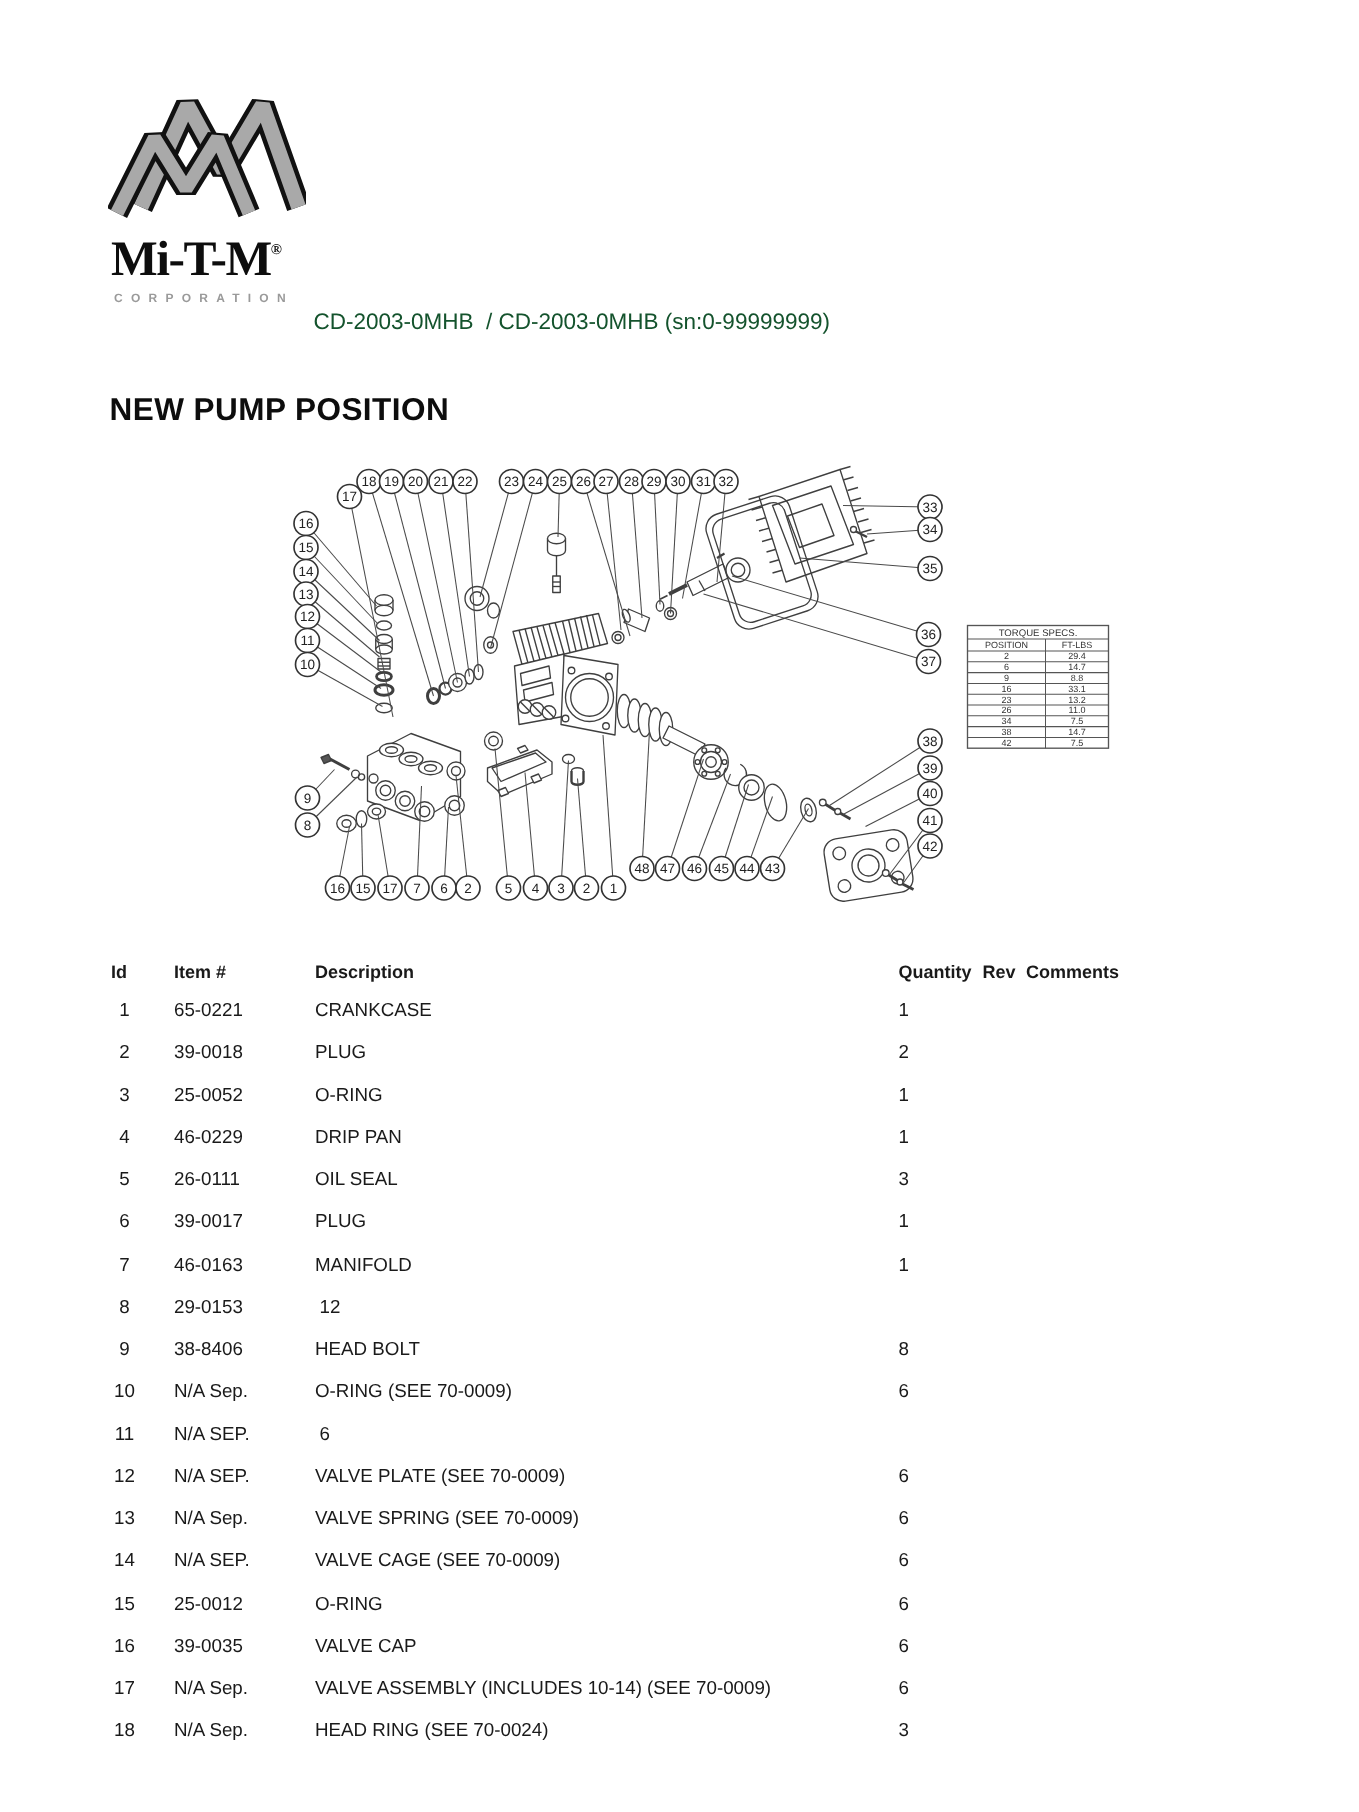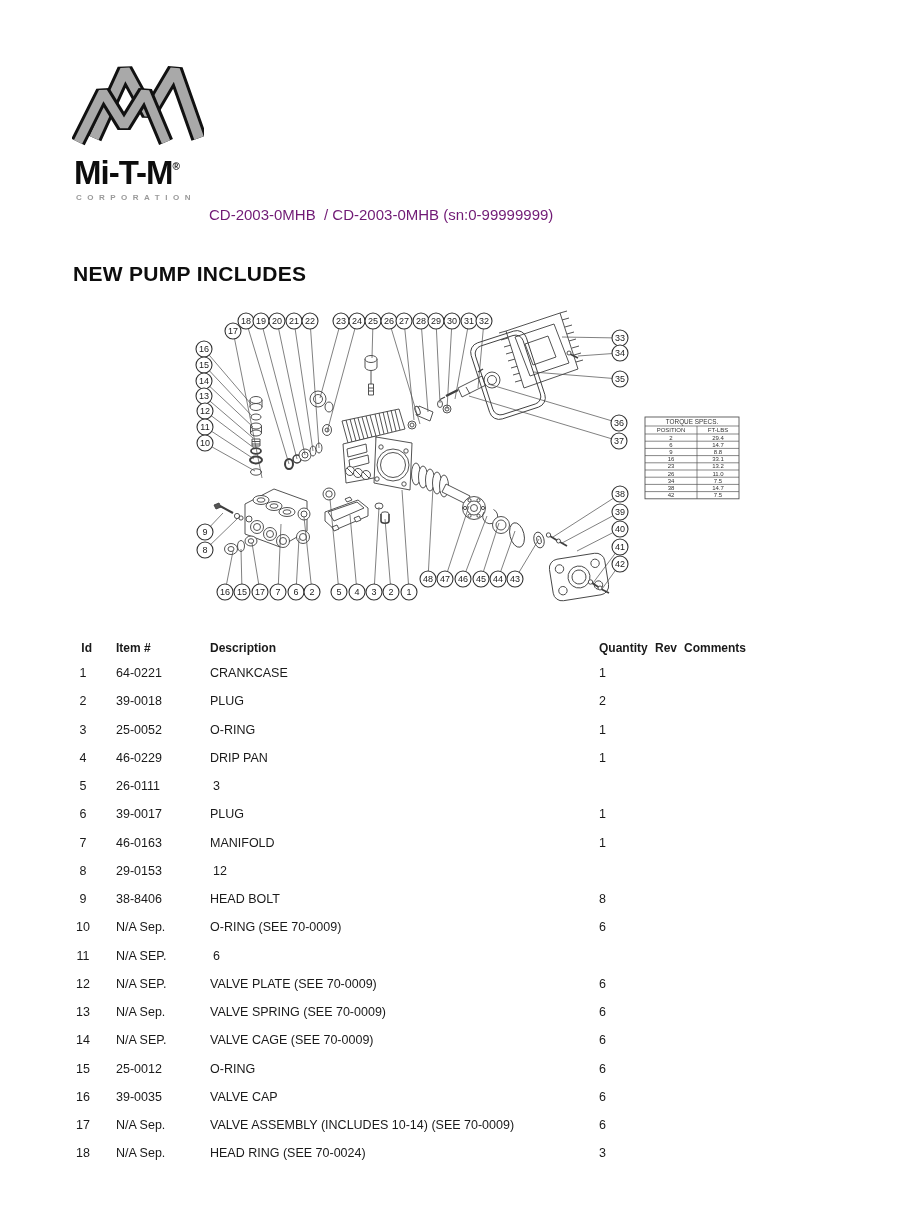--- a/index.html
+++ b/index.html
@@ -4,43 +4,43 @@
 <style>
   html,body{margin:0;padding:0;}
   body{
     width:906px;height:1208px;position:relative;background:#ffffff;
     font-family:"Liberation Sans", sans-serif;color:#1a1a1a;overflow:hidden;
   }
   .abs{position:absolute;}
 
   
   #logo{left:72px;top:54px;width:150px;}
-  #logo .brand{font-weight:bold;font-size:33px;letter-spacing:-1px;color:#0d0d0d;line-height:1;margin-top:2px;margin-left:2px;}
+  #logo .brand{font-weight:bold;font-size:33px;letter-spacing:-1px;color:#0d0d0d;line-height:1;margin-top:2px;margin-left:2px;font-family:Liberation Serif, serif;}
   #logo .brand sup{font-size:10px;letter-spacing:0;vertical-align:14px;}
   #logo .corp{font-size:8px;letter-spacing:5.5px;color:#9a9a9a;margin-top:4px;margin-left:4px;font-weight:bold;}
 
   
-  #model-line{left:209px;top:206px;font-size:15px;white-space:pre;color:#701a75;}
+  #model-line{left:209px;top:206px;font-size:15px;white-space:pre;color:#14532d;}
   #section-title{left:73px;top:262px;font-size:21px;font-weight:bold;letter-spacing:0.3px;color:#0d0d0d;}
 
   
   #diagram{left:190px;top:300px;}
   #diagram .callout circle{fill:#ffffff;stroke:#333333;stroke-width:1.1;}
   #diagram .callout text{font-size:9px;fill:#222222;font-family:"Liberation Sans",sans-serif;}
   #leader-lines line{stroke:#4a4a4a;stroke-width:0.7;}
   #torque-table line{stroke:#555;stroke-width:0.7;}
   #torque-table rect{stroke:#555;stroke-width:0.9;fill:#ffffff;}
   #torque-table text{font-size:6px;fill:#333;font-family:"Liberation Sans",sans-serif;}
   #torque-table text.tt-title{font-size:6.4px;}
 
   
   #parts-table{left:74px;top:640px;width:762px;}
   .thead,.trow{display:grid;grid-template-columns:18px 24px 92px 386px 61px 29px 1fr;align-items:center;}
   .thead{font-weight:bold;font-size:12px;height:16px;}
-  .thead .c-id{text-align:right;}
+  .thead .c-id{text-align:left;}
   #table-rows{margin-top:3px;}
   .trow{height:28.25px;font-size:12.5px;}
   .c-id{text-align:center;}
   .c-desc{padding-left:2px;}
   .c-qty{padding-left:5px;}
   .cell{overflow:hidden;white-space:nowrap;}
 </style>
 </head>
 <body>
 
@@ -50,21 +50,21 @@
     <polyline points="22,84 53,16 77,60 103,16 127,84" fill="none" stroke="#a9a9a9" stroke-width="10" stroke-linejoin="bevel"></polyline>
     <polyline points="6,88 31,38 52,72 73,38 94,88" fill="none" stroke="#111111" stroke-width="15" stroke-linejoin="bevel"></polyline>
     <polyline points="6,88 31,38 52,72 73,38 94,88" fill="none" stroke="#a9a9a9" stroke-width="9" stroke-linejoin="bevel"></polyline>
   </svg>
   <div class="brand"><span>Mi-T-M</span><sup>®</sup></div>
   <div class="corp">CORPORATION</div>
 </div>
 
 <div class="abs" id="model-line">CD-2003-0MHB  / CD-2003-0MHB (sn:0-99999999)</div>
 
-<div class="abs" id="section-title">NEW PUMP INCLUDES</div>
+<div class="abs" id="section-title">NEW PUMP POSITION</div>
 
 <svg class="abs" id="diagram" width="580" height="330" viewBox="190 300 580 330">
 
   <g id="parts-layer" stroke="#3f3f3f" stroke-width="0.9" fill="#ffffff" stroke-linejoin="round">
 
     <g>
       <line x1="371" y1="370" x2="371" y2="385"></line>
       <rect x="368.5" y="384" width="5" height="11"></rect>
       <line x1="368.5" y1="388" x2="373.5" y2="388"></line>
       <line x1="368.5" y1="391" x2="373.5" y2="391"></line>
@@ -600,21 +600,21 @@
     <div class="cell c-item">Item #</div>
     <div class="cell c-desc">Description</div>
     <div class="cell c-qty">Quantity</div>
     <div class="cell c-rev">Rev</div>
     <div class="cell c-comments">Comments</div>
   </div>
   <div id="table-rows">
       <div class="trow">
         <div class="cell c-id">1</div>
         <div class="cell c-spacer"></div>
-        <div class="cell c-item">64-0221</div>
+        <div class="cell c-item">65-0221</div>
         <div class="cell c-desc">CRANKCASE</div>
         <div class="cell c-qty">1</div>
         <div class="cell c-rev"></div>
         <div class="cell c-comments"></div>
       </div>
       <div class="trow">
         <div class="cell c-id">2</div>
         <div class="cell c-spacer"></div>
         <div class="cell c-item">39-0018</div>
         <div class="cell c-desc">PLUG</div>
@@ -637,20 +637,21 @@
         <div class="cell c-item">46-0229</div>
         <div class="cell c-desc">DRIP PAN</div>
         <div class="cell c-qty">1</div>
         <div class="cell c-rev"></div>
         <div class="cell c-comments"></div>
       </div>
       <div class="trow">
         <div class="cell c-id">5</div>
         <div class="cell c-spacer"></div>
         <div class="cell c-item">26-0111</div>
+        <div class="cell c-desc">OIL SEAL</div>
         <div class="cell c-qty">3</div>
         <div class="cell c-rev"></div>
         <div class="cell c-comments"></div>
       </div>
       <div class="trow">
         <div class="cell c-id">6</div>
         <div class="cell c-spacer"></div>
         <div class="cell c-item">39-0017</div>
         <div class="cell c-desc">PLUG</div>
         <div class="cell c-qty">1</div>

